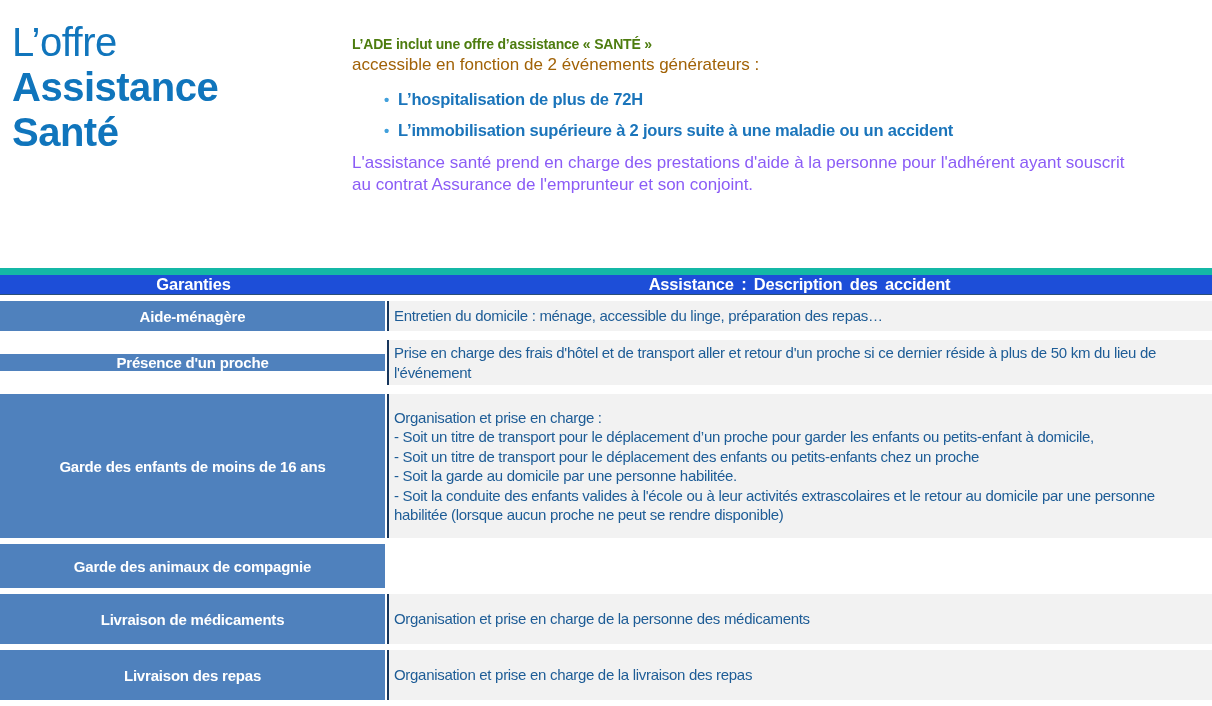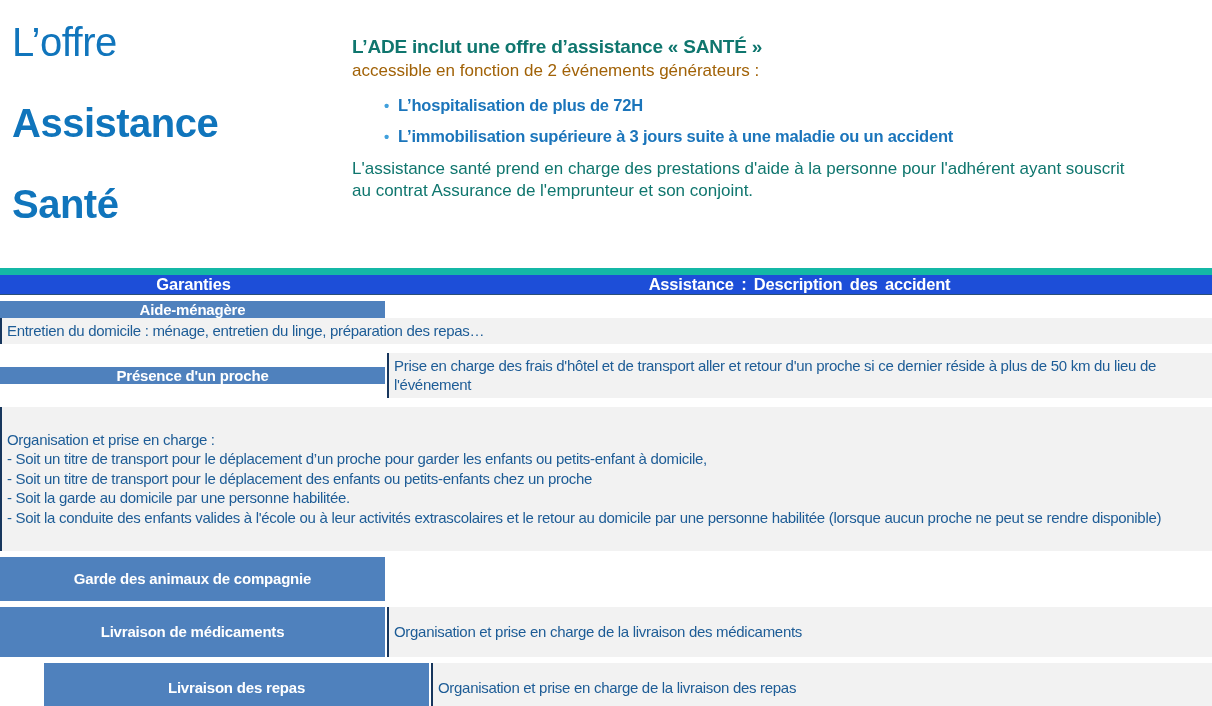--- a/index.html
+++ b/index.html
@@ -16,33 +16,33 @@
   .slide-title {
     position: absolute;
     left: 12px;
     top: 20px;
     color: #1075BC;
     font-size: 40px;
     line-height: 1.13;
     letter-spacing: -0.5px;
   }
   .slide-title .t-light { font-weight: normal; }
-  .slide-title .t-bold  { font-weight: bold; margin-top: 36px; }
+  .slide-title .t-bold  { font-weight: bold; }
 
   
   .intro {
     position: absolute;
     left: 352px;
     top: 36px;
     width: 812px;
   }
   .intro-heading {
-    font-size: 19px;
-    font-weight: bold;
-    color: #0f766e;
+    font-size: 14px;
+    font-weight: bold;
+    color: #4d7c0f;
     letter-spacing: -0.2px;
   }
   .intro-sub {
     font-size: 17px;
     color: #a16207;
     margin-top: 3px;
   }
   .bullet-list { margin: 15px 0 0 32px; }
   .bullet-item {
     display: flex;
@@ -55,21 +55,21 @@
   }
   .bullet-dot {
     color: #41A0DC;
     font-weight: bold;
     margin-right: 9px;
     font-size: 15px;
   }
   .intro-paragraph {
     margin-top: 12px;
     font-size: 17px;
-    color: #0f766e;
+    color: #8b5cf6;
     line-height: 1.32;
     width: 780px;
   }
 
   
   .garanties-table {
     position: absolute;
     left: 0;
     top: 268px;
     width: 1212px;
@@ -118,26 +118,26 @@
     font-size: 15px;
     line-height: 1.3;
     display: flex;
     align-items: center;
     padding: 3px 6px 3px 5px;
     box-sizing: border-box;
     letter-spacing: -0.3px;
   }
   .cell-desc .desc-text { white-space: pre-line; }
 
-  .r1 { min-height: 30px; flex-direction: column; }
+  .r1 { min-height: 30px; }
   .r2 { min-height: 51px; align-items: center; }
   .r3 { min-height: 144px; }
   .r4 { min-height: 44px; gap: 24px; }
   .r5 { min-height: 50px; }
-  .r6 { min-height: 50px; padding-left: 44px; }
+  .r6 { min-height: 50px; }
 </style>
 </head>
 <body>
 
 <div class="page">
 
   <div class="slide-title">
     <div class="t-light">L’offre</div>
     <div class="t-bold">Assistance</div>
     <div class="t-bold">Santé</div>
@@ -146,64 +146,65 @@
   <div class="intro">
     <div class="intro-heading">L’ADE inclut une offre d’assistance «  SANTÉ »</div>
     <div class="intro-sub">accessible en fonction de 2 événements générateurs :</div>
     <div class="bullet-list">
       <div class="bullet-item">
         <span class="bullet-dot">•</span>
         <span>L’hospitalisation de plus de 72H</span>
       </div>
       <div class="bullet-item">
         <span class="bullet-dot">•</span>
-        <span>L’immobilisation supérieure à 3 jours suite à une maladie ou un accident</span>
+        <span>L’immobilisation supérieure à 2 jours suite à une maladie ou un accident</span>
       </div>
     </div>
     <div class="intro-paragraph">L'assistance santé prend en charge des prestations d'aide à la personne pour l'adhérent ayant souscrit au contrat Assurance de l'emprunteur et son conjoint.</div>
   </div>
 
   <div class="garanties-table">
     <div class="thead">
       <div class="th th-garanties">Garanties</div>
       <div class="th th-desc">Assistance : Description des accident</div>
     </div>
 
     <div class="trow r1">
       <div class="cell-label">Aide-ménagère</div>
       <div class="cell-desc">
-          <span class="desc-text">Entretien du domicile : ménage, entretien du linge, préparation des repas…</span>
+          <span class="desc-text">Entretien du domicile : ménage, accessible du linge, préparation des repas…</span>
         </div>
     </div>
 
     <div class="trow r2">
       <div class="cell-label">Présence d'un proche</div>
       <div class="cell-desc">
           <span class="desc-text">Prise en charge des frais d'hôtel et de transport aller et retour d'un proche si ce dernier réside à plus de 50 km du lieu de l'événement</span>
         </div>
     </div>
 
     <div class="trow r3">
+      <div class="cell-label">Garde des enfants de moins de 16 ans</div>
       <div class="cell-desc">
           <span class="desc-text">Organisation et prise en charge :
 - Soit un titre de transport pour le déplacement d’un proche pour  garder les enfants ou petits-enfant à domicile,
 - Soit un titre de transport pour le déplacement des enfants ou petits-enfants chez un proche
 - Soit la garde au domicile par une personne habilitée.
 - Soit la conduite des enfants valides à l'école ou à leur activités extrascolaires et le retour au domicile par une personne habilitée (lorsque aucun proche ne peut se rendre disponible)</span>
         </div>
     </div>
 
     <div class="trow r4">
       <div class="cell-label">Garde des animaux de compagnie</div>
     </div>
 
     <div class="trow r5">
       <div class="cell-label">Livraison de médicaments</div>
       <div class="cell-desc">
-          <span class="desc-text">Organisation et prise en charge de la livraison des médicaments</span>
+          <span class="desc-text">Organisation et prise en charge de la personne des médicaments</span>
         </div>
     </div>
 
     <div class="trow r6">
       <div class="cell-label">Livraison des repas</div>
       <div class="cell-desc">
           <span class="desc-text">Organisation et prise en charge de la livraison des repas</span>
         </div>
     </div>
   </div>

